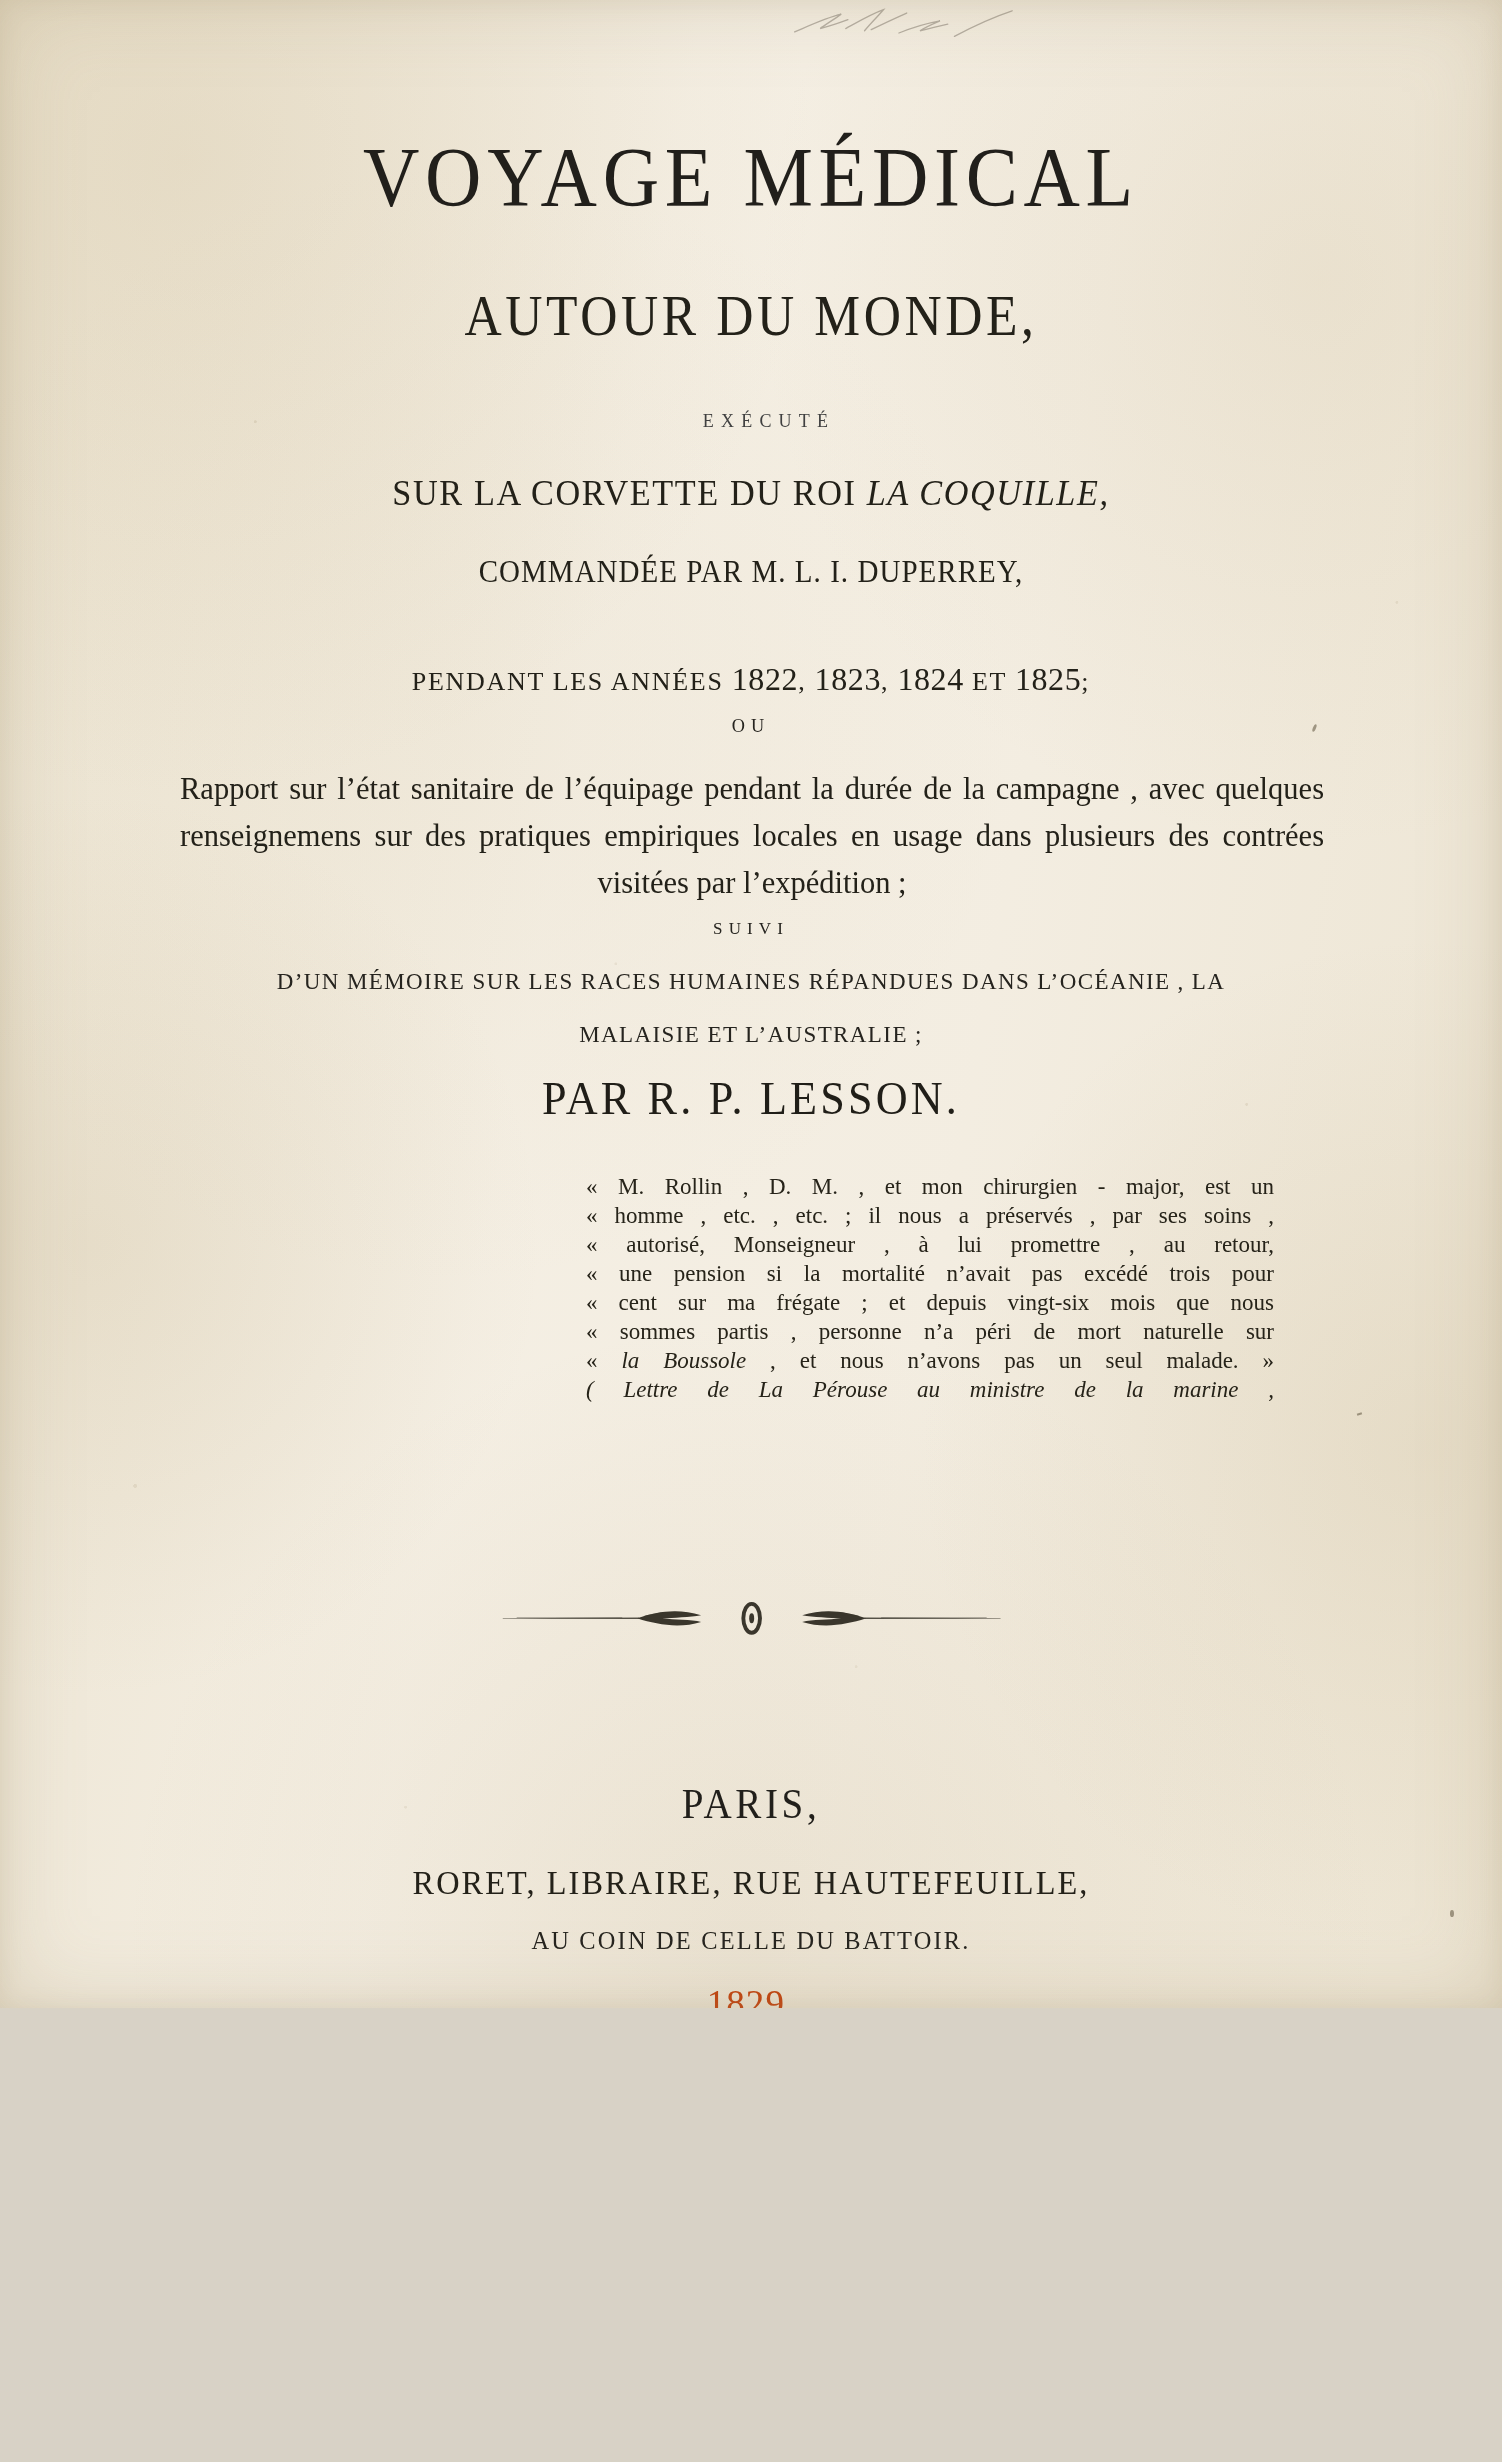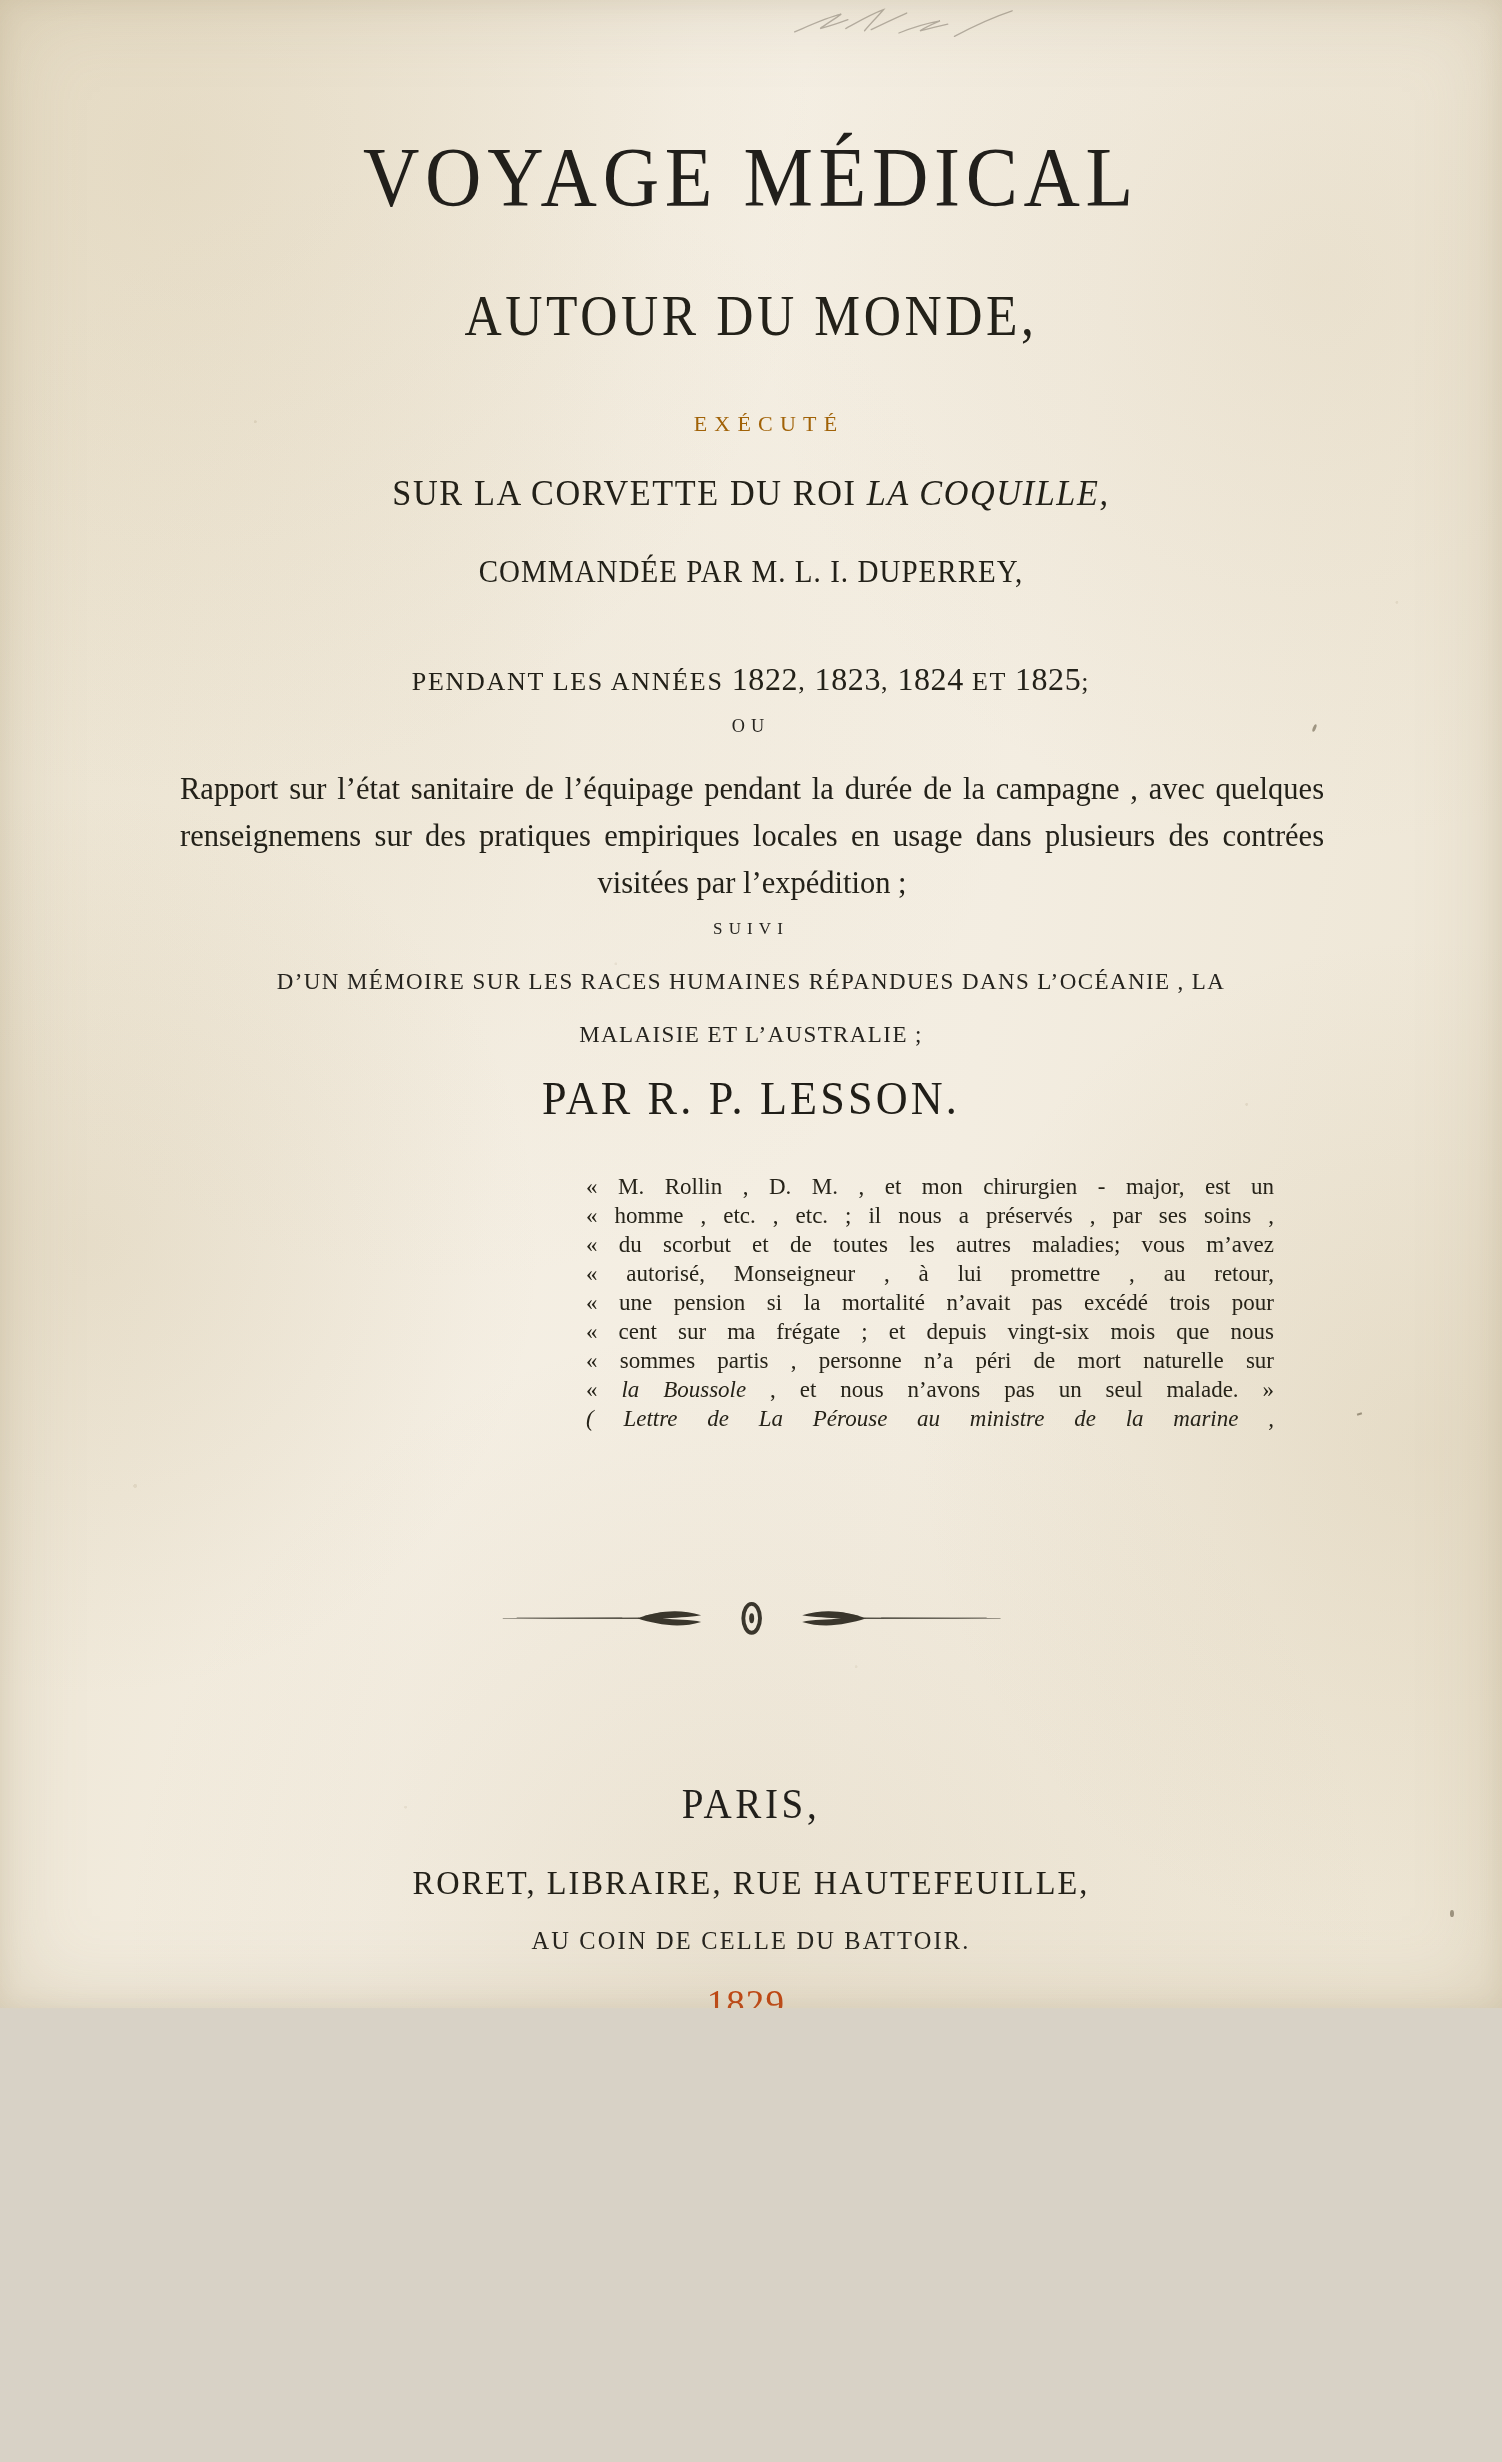--- a/index.html
+++ b/index.html
@@ -84,23 +84,23 @@
     position: absolute;
     top: 284px; left: 0; right: 0;
     font-size: 56px;
     letter-spacing: 3.9px;
     transform: scaleX(.92);
     color: #232119;
   }
   .t-execute {
     position: absolute;
     top: 411px; left: 0; right: 0;
-    font-size: 22px;
+    font-size: 18px;
     letter-spacing: 7.2px;
-    color: #a16207;
+    color: #404040;
     margin-left: 36px;
   }
   .t-corvette {
     position: absolute;
     top: 472px; left: 0; right: 0;
     font-size: 36px;
     letter-spacing: 1.7px;
     transform: scaleX(.95);
     color: #232119;
   }
@@ -270,21 +270,20 @@
 
     <div class="line t-memoire">D’UN MÉMOIRE SUR LES RACES HUMAINES RÉPANDUES DANS L’OCÉANIE , LA</div>
 
     <div class="line t-malaisie">MALAISIE ET L’AUSTRALIE ;</div>
 
     <div class="line t-author">PAR R. P. LESSON.</div>
 
     <div id="epigraph">
       <div class="q">« M. Rollin , D. M. , et mon chirurgien - major, est un</div>
       <div class="q">« homme , etc. , etc. ; il nous a préservés , par ses soins ,</div>
-      <div class="q">« du scorbut et de toutes les autres maladies; vous m’avez</div>
       <div class="q">« autorisé, Monseigneur , à lui promettre , au retour,</div>
       <div class="q">« une pension si la mortalité n’avait pas excédé trois pour</div>
       <div class="q">« cent sur ma frégate ; et depuis vingt-six mois que nous</div>
       <div class="q">« sommes partis , personne n’a péri de mort naturelle sur</div>
       <div class="q"><span>« </span><i>la Boussole</i><span> , et nous n’avons pas un seul malade. »</span></div>
       <div class="attrib"><span>( </span><i>Lettre de La Pérouse au ministre de la marine</i><span> ,</span></div>
     </div>
 
     <svg id="ornament" viewBox="0 0 2706 90" preserveAspectRatio="xMidYMid meet">
       <g fill="#3a362c" stroke="none">

